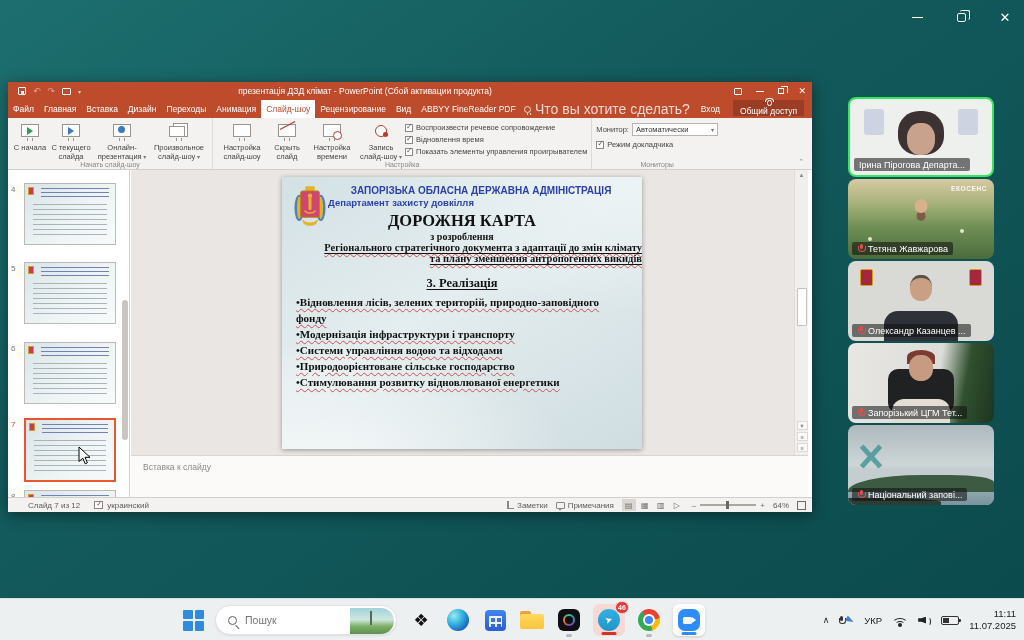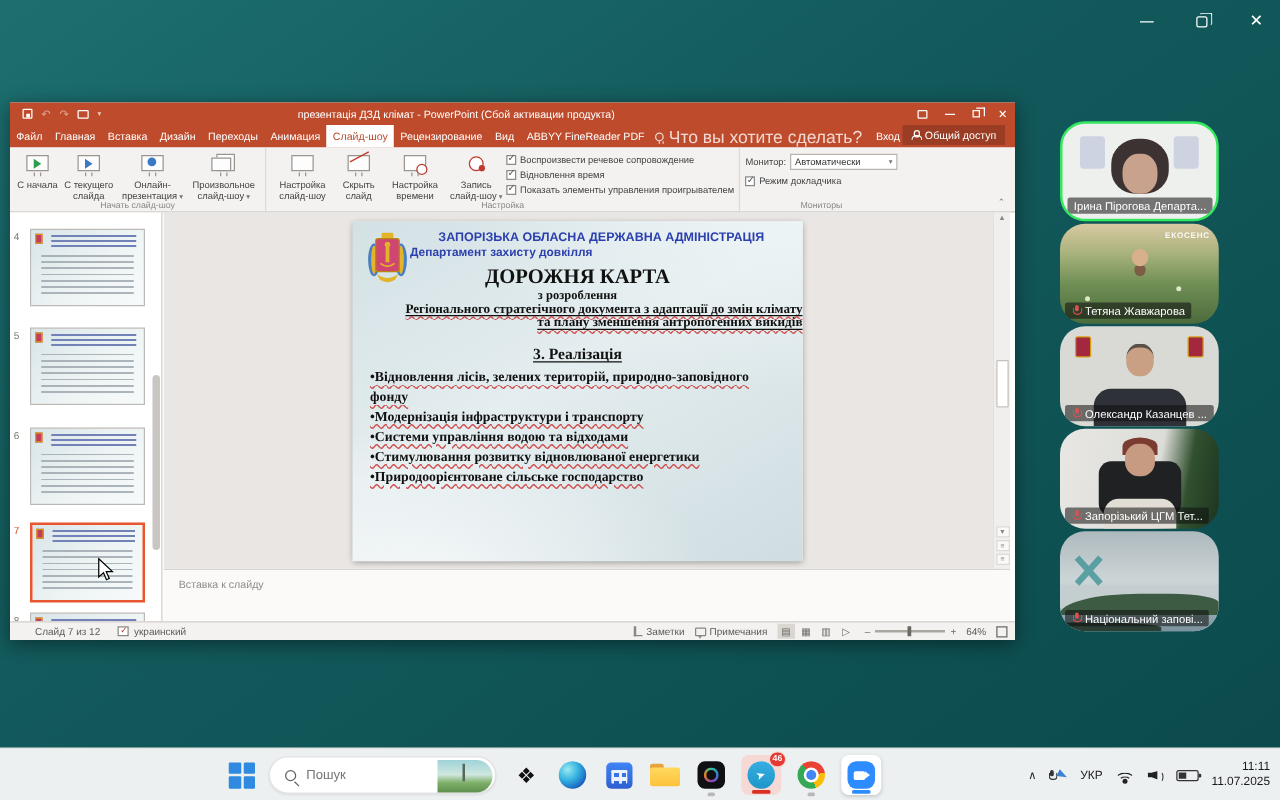--- a/index.html
+++ b/index.html
@@ -37,21 +37,21 @@
   .twc .cl { font-size:9px; }
 
   
   .tabs { position:absolute; left:0; top:18px; width:100%; height:18px; background:#bd4b2c; display:flex; align-items:stretch; color:#fff; }
   .tab { padding:0 5px; display:flex; align-items:center; font-size:8.5px; white-space:nowrap; cursor:default; }
   .tab.active { background:#fff; color:#bd4b2c; }
   .tellme { position:absolute; left:516px; top:0; height:18px; display:flex; align-items:center; gap:4px; color:#f3d9d1; font-size:14px; white-space:nowrap; }
   .bulb { width:7px; height:7px; border:1px solid #f3d9d1; border-radius:50%; position:relative; }
   .bulb::after { content:""; position:absolute; left:2px; bottom:-3px; width:2px; height:2px; border-left:1px solid #f3d9d1; border-right:1px solid #f3d9d1; }
   .signin { position:absolute; right:92px; top:0; height:18px; display:flex; align-items:center; font-size:8.5px; }
-  .share { position:absolute; right:8px; top:0; height:16px; padding:0 7px; background:rgba(0,0,0,.18); display:flex; align-items:center; gap:4px; font-size:8.5px; }
+  .share { position:absolute; right:8px; top:0; height:16px; padding:0 7px; background:rgba(0,0,0,.18); display:flex; align-items:center; gap:4px; font-size:8.5px;flex-direction:column; }
   .person { width:7px; height:8px; position:relative; }
   .person::before { content:""; position:absolute; left:2px; top:0; width:3.5px; height:3.5px; border:1px solid #fff; border-radius:50%; }
   .person::after { content:""; position:absolute; left:0; bottom:0; width:7px; height:3px; border:1px solid #fff; border-bottom:none; border-radius:4px 4px 0 0; }
 
   
   .ribbon { position:absolute; left:0; top:36px; width:100%; height:52px; background:#f4f2f1; border-bottom:1px solid #d2cecb; display:flex; }
   .rgroup { position:relative; height:100%; display:flex; align-items:flex-start; padding:2px 4px 10px 4px; border-right:1px solid #ddd9d6; }
   .rgroup .glabel { position:absolute; bottom:1px; left:0; right:0; text-align:center; font-size:7px; color:#8a8682; white-space:nowrap; }
   .rbtn { width:46px; display:flex; flex-direction:column; align-items:center; text-align:center; font-size:7.5px; color:#444; line-height:1.15; cursor:default; }
   .rbtn .lbl { margin-top:1px; }
@@ -134,21 +134,21 @@
   .cicon::after { content:""; position:absolute; left:1px; bottom:-3px; border-left:2px solid transparent; border-right:2px solid transparent; border-top:3px solid #8a8682; }
   .vicons { display:flex; gap:2px; }
   .vicons span { width:14px; height:12px; display:flex; align-items:center; justify-content:center; font-size:8px; color:#6c6864; }
   .vicons .on { background:#dad6d2; }
   .zslider { display:flex; align-items:center; gap:4px; color:#6c6864; }
   .ztrack { width:56px; height:2px; background:#aaa6a2; position:relative; }
   .zknob { position:absolute; left:26px; top:-3px; width:3px; height:8px; background:#6c6864; }
   .fit { width:9px; height:9px; border:1px solid #6c6864; }
 
   
-  .ptile { position:absolute; left:848px; width:127px; height:80px; border-radius:20px; overflow:hidden; background:#223; }
+  .ptile { position:absolute; left:848px; width:146px; height:80px; border-radius:8px; overflow:hidden; background:#223; }
   .ptile.active { border:2px solid #35e75f; }
   .plabel { position:absolute; left:4px; bottom:4px; max-width:134px; display:flex; align-items:center; gap:3px;
     background:rgba(15,15,15,.55); color:#fff; font-size:9px; padding:1.5px 5px; border-radius:2px; white-space:nowrap; }
   .plabel .nm { overflow:hidden; text-overflow:ellipsis; }
   .mic { width:8px; height:10px; position:relative; flex:0 0 auto; }
   .mic::before { content:""; position:absolute; left:2.5px; top:0; width:3px; height:5px; background:#e04f4f; border-radius:1.5px; }
   .mic::after { content:""; position:absolute; left:1px; top:2.5px; width:6px; height:5px; border:1px solid #e04f4f; border-top:none; border-radius:0 0 4px 4px; }
   .pbadge { position:absolute; top:6px; right:7px; font-size:6.5px; font-weight:bold; letter-spacing:.6px; color:rgba(255,255,255,.9); }
   
   .p1 { background:#eef0ee; }
@@ -471,22 +471,22 @@
         <div class="s-dept">Департамент захисту довкілля</div>
         <div class="s-title serif">ДОРОЖНЯ КАРТА</div>
         <div class="s-sub1 serif">з розроблення</div>
         <div class="s-sub2 serif"><span class="squig">Регіонального стратегічного документа з адаптації до змін клімату</span></div>
         <div class="s-sub3 serif"><span class="squig">та плану зменшення антропогенних викидів</span></div>
         <div class="s-section serif">3. Реалізація</div>
         <div class="s-bullets">
           <div class="s-bullet serif">•Відновлення лісів, зелених територій, природно-заповідного фонду</div>
           <div class="s-bullet serif">•Модернізація інфраструктури і транспорту</div>
           <div class="s-bullet serif">•Системи управління водою та відходами</div>
+          <div class="s-bullet serif">•Природоорієнтоване сільське господарство</div>
           <div class="s-bullet serif">•Стимулювання розвитку відновлюваної енергетики</div>
-          <div class="s-bullet serif">•Природоорієнтоване сільське господарство</div>
         </div>
       </div>
     </div>
 
     <div class="vscroll">
       <span class="arr" style="top:2px">▲</span>
       <div class="vthumb"></div>
       <div class="navbtns">
         <span>▼</span>
         <span>≡</span>

